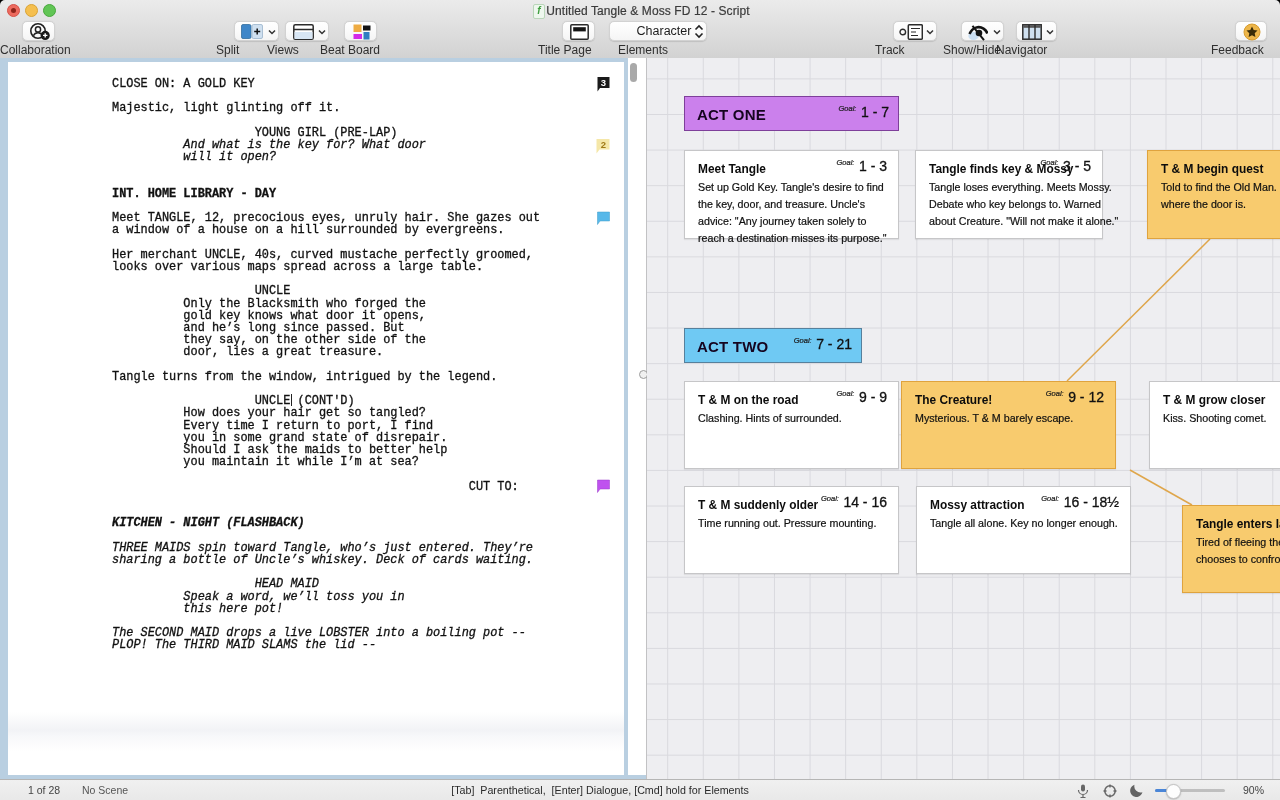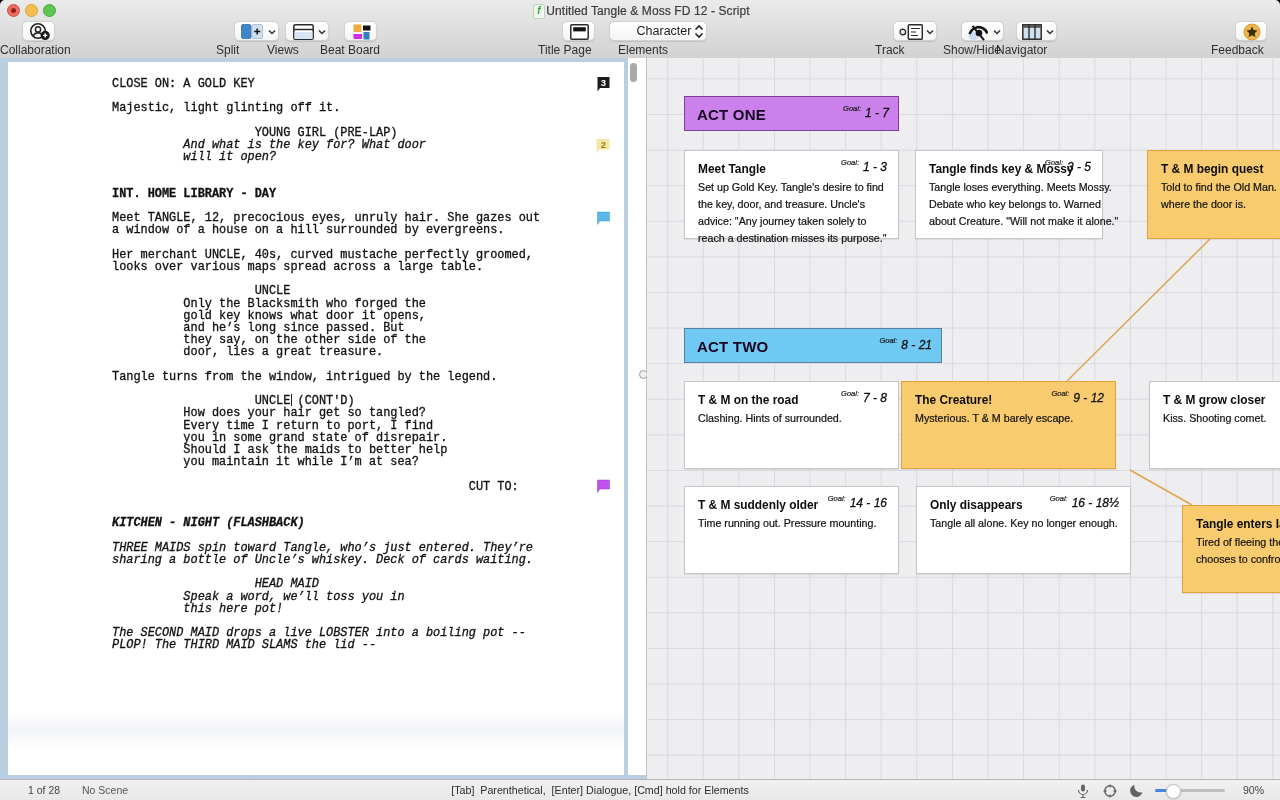--- a/index.html
+++ b/index.html
@@ -33,25 +33,25 @@
   #cursor{position:absolute;left:291px;top:336px;width:1px;height:12px;background:#222;}
   .marker{position:absolute;left:596px;}
   
   #board{position:absolute;left:647px;top:58px;width:633px;height:721px;
     background-color:#eeeef1;
     background-image:linear-gradient(to right,#d9d9de 1px,transparent 1px),
                      linear-gradient(to bottom,#d9d9de 1px,transparent 1px);
     background-size:35.6px 35.6px;background-position:20.2px 20.4px;}
   .actbar{position:absolute;box-sizing:border-box;height:35px;}
   #act1{left:37px;top:38px;width:215px;background:#cb80ec;border:1.5px solid #7e3f9a;}
-  #act2{left:37px;top:270px;width:258px;background:#6fc9f3;border:1.5px solid #56809c;padding-left:8px;}
+  #act2{left:37px;top:270px;width:178px;background:#6fc9f3;border:1.5px solid #56809c;padding-left:8px;}
   .actname{position:absolute;left:12px;top:9px;font-size:15px;letter-spacing:0.2px;font-weight:bold;color:#15041f;}
   .goal{position:absolute;right:9px;top:6px;white-space:nowrap;}
   .goal .g1{font-size:7.5px;font-style:italic;color:#1a1a1a;vertical-align:6px;-webkit-text-stroke:0.2px #1a1a1a;}
-  .goal .g2{font-size:12px;font-style:italic;color:#111;-webkit-text-stroke:0.3px #111;}
+  .goal .g2{font-size:14px;color:#111;-webkit-text-stroke:0.3px #111;}
   .card{position:absolute;box-sizing:border-box;background:#fff;border:1px solid #c6c6c8;width:215px;height:89px;box-shadow:0 1px 1px rgba(0,0,0,0.07);}
   .card.orange{background:#f8cb6e;border-color:#dfa33e;}
   .ctitle{position:absolute;left:13px;top:11px;font-size:11.9px;font-weight:bold;color:#0c0c0c;white-space:nowrap;}
   .cbody{position:absolute;left:13px;top:28px;font-size:10.7px;line-height:17px;color:#111;white-space:nowrap;-webkit-text-stroke:0.2px #111;}
   
   #statusbar{position:absolute;left:0;top:779px;width:1280px;height:39px;background:linear-gradient(#f0f0f0,#e2e2e2);
     border-top:1px solid #b5b5b5;box-sizing:border-box;font-size:10.5px;color:#454545;}
   #statusbar .it{position:absolute;top:4px;}
 </style>
 </head>
@@ -254,60 +254,60 @@
   <svg class="abs" style="left:0;top:0" width="633" height="721">
     <line x1="563" y1="181" x2="420" y2="323" stroke="#dfa64b" stroke-width="1.5"></line>
     <line x1="483" y1="412" x2="545" y2="447" stroke="#dfa64b" stroke-width="1.5"></line>
   </svg>
   <div class="actbar" id="act1">
       <div class="actname">ACT ONE</div>
     <div class="goal"><span class="g1">Goal: </span><span class="g2"> 1 - 7</span></div>
     </div>
   <div class="actbar" id="act2">
       <div class="actname">ACT TWO</div>
-    <div class="goal"><span class="g1">Goal: </span><span class="g2"> 8 - 21</span></div>
+    <div class="goal"><span class="g1">Goal: </span><span class="g2"> 7 - 21</span></div>
     </div>
 
   <div class="card" style="left:37px;top:92px;">
     <div class="ctitle">Meet Tangle</div>
     <div class="goal" style="top:6px;right:11px"><span class="g1">Goal: </span><span class="g2"> 1 - 3</span></div>
     <div class="cbody">Set up Gold Key. Tangle's desire to find<br>the key, door, and treasure. Uncle's<br>advice: "Any journey taken solely to<br>reach a destination misses its purpose."</div>
   </div>
   <div class="card" style="left:268px;top:92px;width:188px;">
     <div class="ctitle">Tangle finds key &amp; Mossy</div>
     <div class="goal" style="top:6px;right:11px"><span class="g1">Goal: </span><span class="g2"> 3 - 5</span></div>
     <div class="cbody">Tangle loses everything. Meets Mossy.<br>Debate who key belongs to. Warned<br>about Creature. "Will not make it alone."</div>
   </div>
   <div class="card orange" style="left:500px;top:92px;width:216px;">
     <div class="ctitle">T &amp; M begin quest</div>
     <div class="cbody">Told to find the Old Man. He knows<br>where the door is.</div>
   </div>
 
   <div class="card" style="left:37px;top:323px;width:215px;height:88px;">
     <div class="ctitle">T &amp; M on the road</div>
-    <div class="goal" style="top:6px;right:11px"><span class="g1">Goal: </span><span class="g2"> 7 - 8</span></div>
+    <div class="goal" style="top:6px;right:11px"><span class="g1">Goal: </span><span class="g2"> 9 - 9</span></div>
     <div class="cbody">Clashing. Hints of surrounded.</div>
   </div>
   <div class="card orange" style="left:254px;top:323px;width:215px;height:88px;">
     <div class="ctitle">The Creature!</div>
     <div class="goal" style="top:6px;right:11px"><span class="g1">Goal: </span><span class="g2"> 9 - 12</span></div>
     <div class="cbody">Mysterious. T &amp; M barely escape.</div>
   </div>
   <div class="card" style="left:502px;top:323px;width:216px;height:88px;">
     <div class="ctitle">T &amp; M grow closer</div>
     <div class="cbody">Kiss. Shooting comet.</div>
   </div>
 
   <div class="card" style="left:37px;top:428px;width:215px;height:88px;">
     <div class="ctitle">T &amp; M suddenly older</div>
     <div class="goal" style="top:6px;right:11px"><span class="g1">Goal: </span><span class="g2"> 14 - 16</span></div>
     <div class="cbody">Time running out. Pressure mounting.</div>
   </div>
   <div class="card" style="left:269px;top:428px;width:215px;height:88px;">
-    <div class="ctitle">Only disappears</div>
+    <div class="ctitle">Mossy attraction</div>
     <div class="goal" style="top:6px;right:11px"><span class="g1">Goal: </span><span class="g2"> 16 - 18½</span></div>
     <div class="cbody">Tangle all alone. Key no longer enough.</div>
   </div>
   <div class="card orange" style="left:535px;top:447px;width:216px;height:88px;">
     <div class="ctitle">Tangle enters lair</div>
     <div class="cbody">Tired of fleeing the Creature, Tangle<br>chooses to confront it.</div>
   </div>
 </div>
 
 <div id="statusbar">

